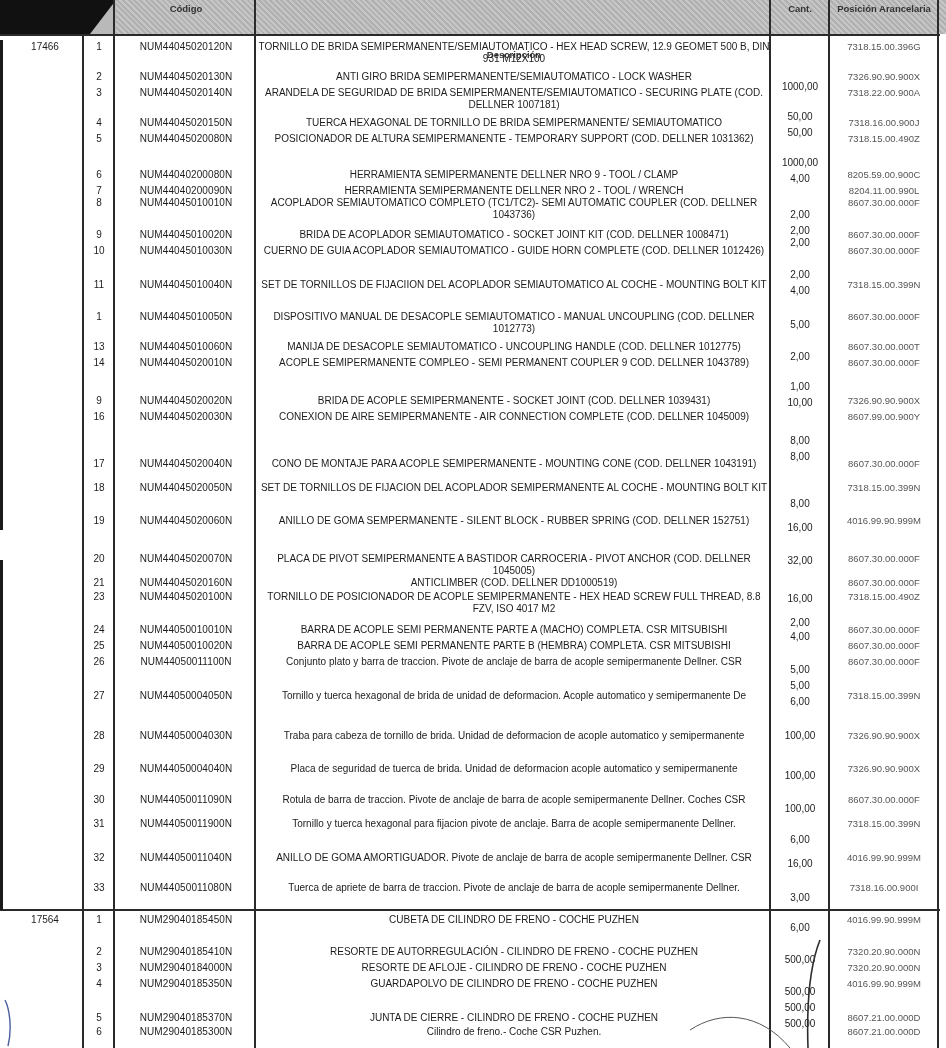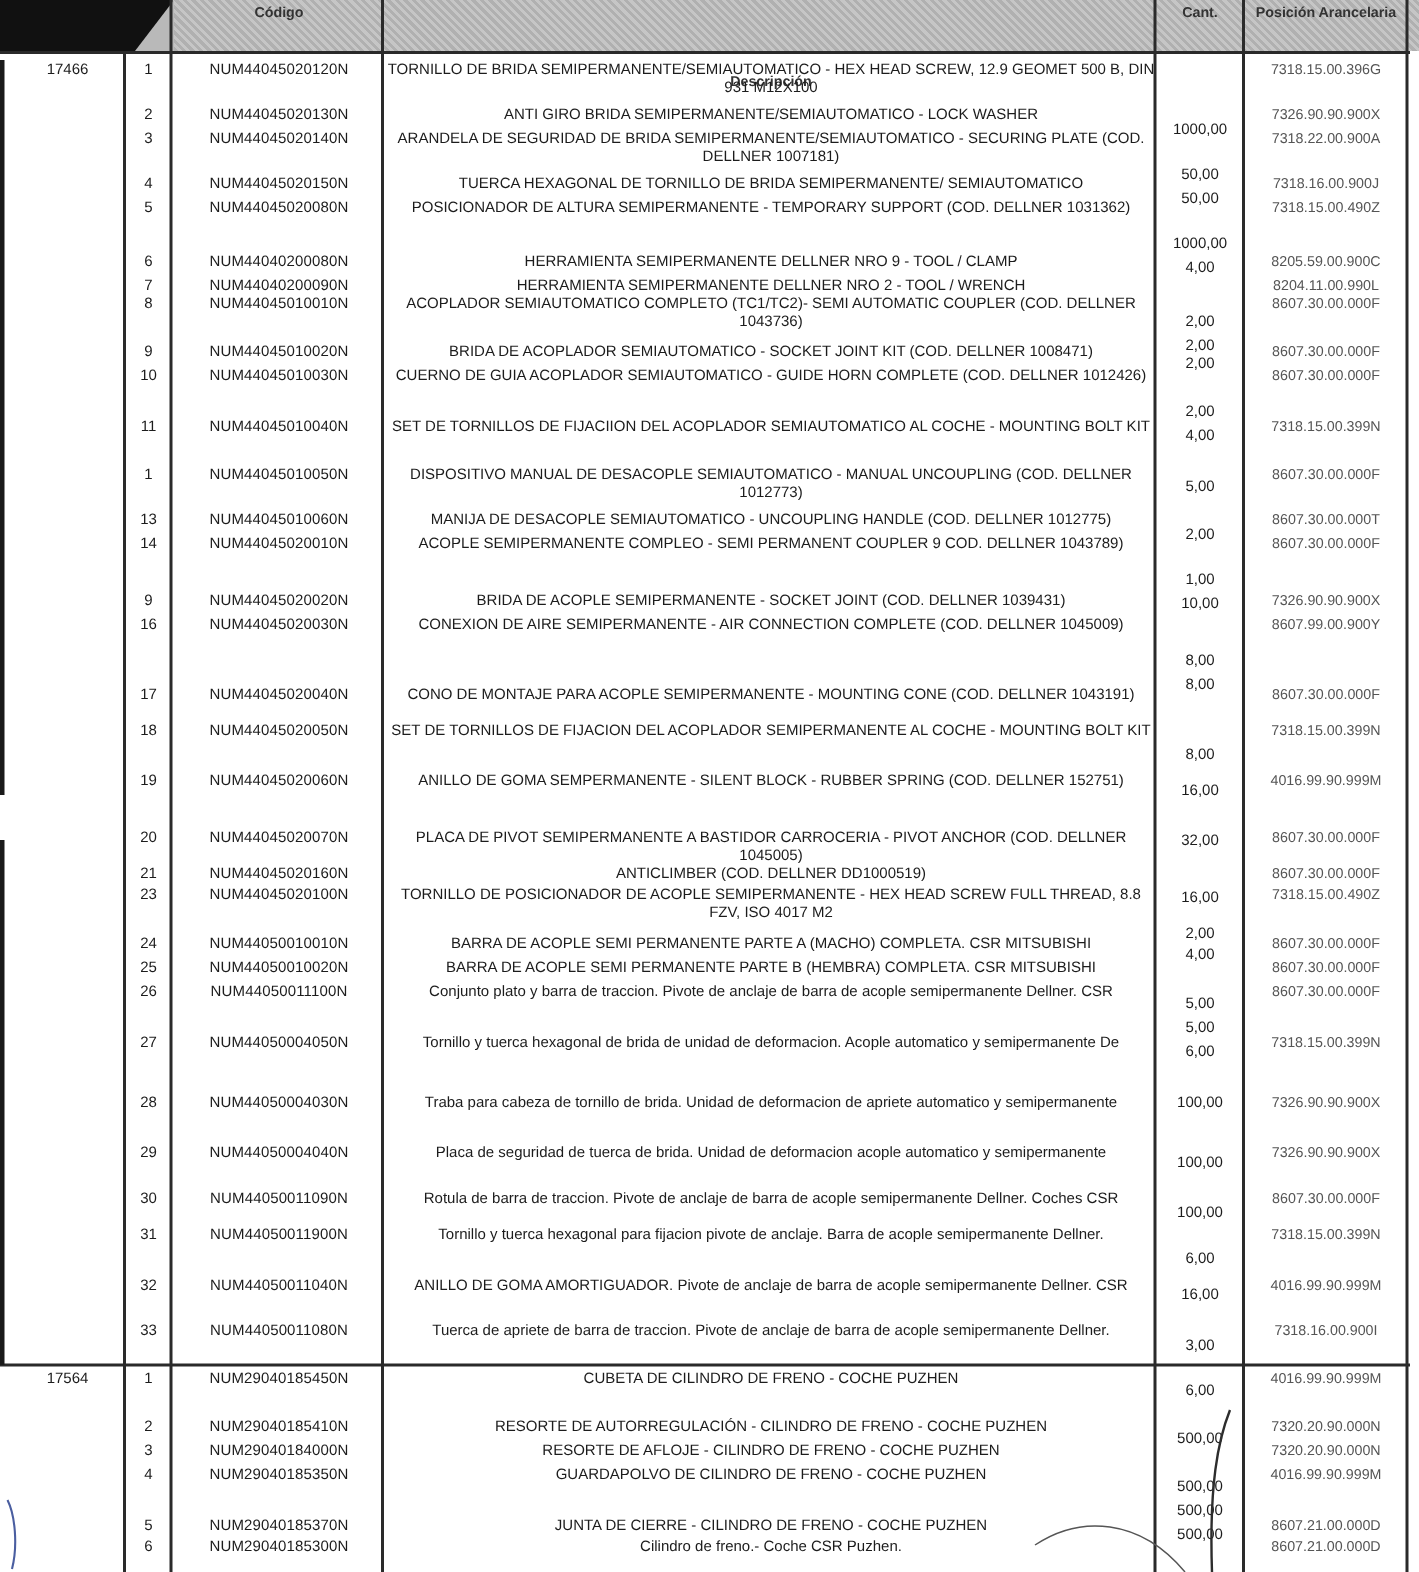--- a/index.html
+++ b/index.html
@@ -245,21 +245,21 @@
       <div class="row" style="top: 690px;">
         <div class="c-n">27</div>
         <div class="c-code">NUM44050004050N</div>
         <div class="c-desc">Tornillo y tuerca hexagonal de brida de unidad de deformacion. Acople automatico y semipermanente De</div>
         <div class="c-qty">100,00</div>
         <div class="c-pos">7318.15.00.399N</div>
       </div>
       <div class="row" style="top: 730px;">
         <div class="c-n">28</div>
         <div class="c-code">NUM44050004030N</div>
-        <div class="c-desc">Traba para cabeza de tornillo de brida. Unidad de deformacion de apriete automatico y semipermanente</div>
+        <div class="c-desc">Traba para cabeza de tornillo de brida. Unidad de deformacion de acople automatico y semipermanente</div>
         <div class="c-qty">100,00</div>
         <div class="c-pos">7326.90.90.900X</div>
       </div>
       <div class="row" style="top: 763px;">
         <div class="c-n">29</div>
         <div class="c-code">NUM44050004040N</div>
         <div class="c-desc">Placa de seguridad de tuerca de brida. Unidad de deformacion acople automatico y semipermanente</div>
         <div class="c-qty">100,00</div>
         <div class="c-pos">7326.90.90.900X</div>
       </div>

